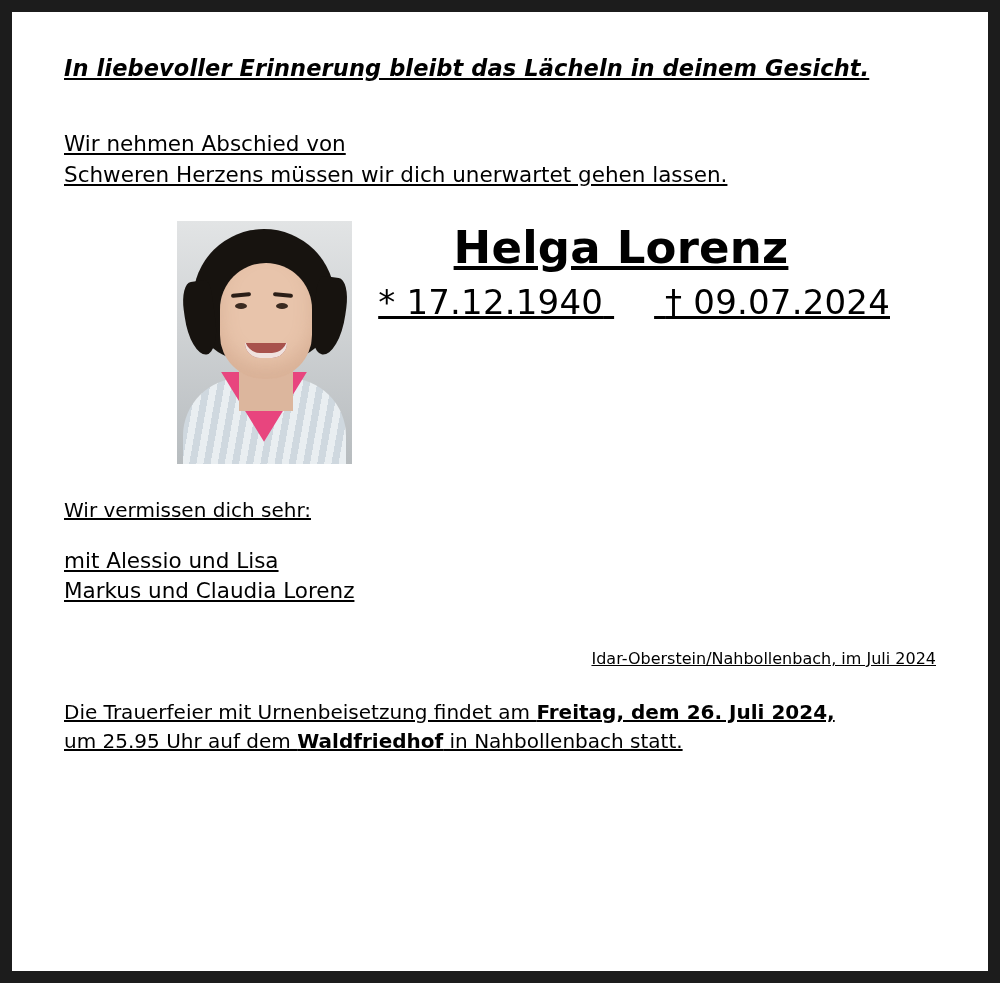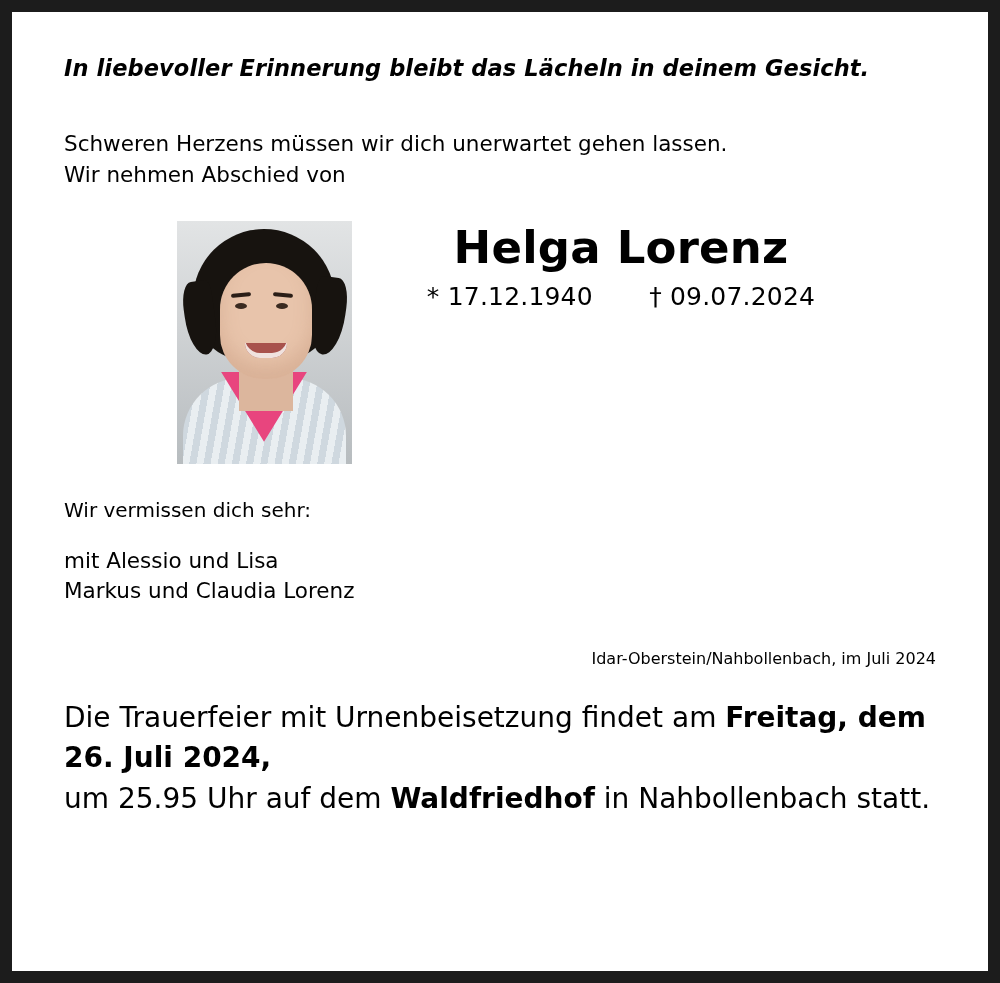--- a/index.html
+++ b/index.html
@@ -22,20 +22,21 @@
     background: #1c1c1c;
     padding: 12px;
   }
   .notice-inner {
     position: relative;
     width: 100%;
     height: 100%;
     box-sizing: border-box;
     background: #ffffff;
     padding: 42px 52px 30px 52px;
+    text-decoration: underline;
   }
   .motto {
     font-style: italic;
     font-size: 22.5px;
     font-weight: 600;
     letter-spacing: 0.1px;
     margin: 0 0 46px 0;
     line-height: 1.3;
   }
   .intro {
@@ -156,60 +157,61 @@
     font-weight: 700;
     letter-spacing: 0.2px;
     line-height: 1.1;
     margin: 0 0 10px 0;
   }
   .maiden {
     font-size: 25px;
     margin: 0 0 24px 0;
   }
   .dates {
-    font-size: 25px;
+    font-size: 34px;
     letter-spacing: 0.2px;
+    text-align: right;
   }
   .dates .gap {
     display: inline-block;
     width: 40px;
   }
   .miss-title {
     font-size: 20px;
     margin: 0 0 24px 0;
   }
   .family-group {
     font-size: 21.5px;
     line-height: 1.42;
     margin: 0 0 22px 0;
   }
   .place {
     font-size: 16px;
     margin: 42px 0 30px 0;
     text-align: right;
   }
   .service {
-    font-size: 28px;
+    font-size: 20px;
     line-height: 1.45;
   }
   .service b {
     font-weight: 700;
   }
 </style>
 </head>
 <body>
 
 <div class="notice">
   <div class="notice-inner">
 
     <p class="motto">In liebevoller Erinnerung bleibt das Lächeln in deinem Gesicht.</p>
 
     <div class="intro">
+      <div>Wir nehmen Abschied von</div>
       <div>Schweren Herzens müssen wir dich unerwartet gehen lassen.</div>
-      <div>Wir nehmen Abschied von</div>
     </div>
 
     <div class="person-block">
       <div class="portrait">
         <div class="bg"></div>
         <div class="torso"></div>
         <div class="collar"></div>
         <div class="neck"></div>
         <div class="hair"></div>
         <div class="face"></div>

